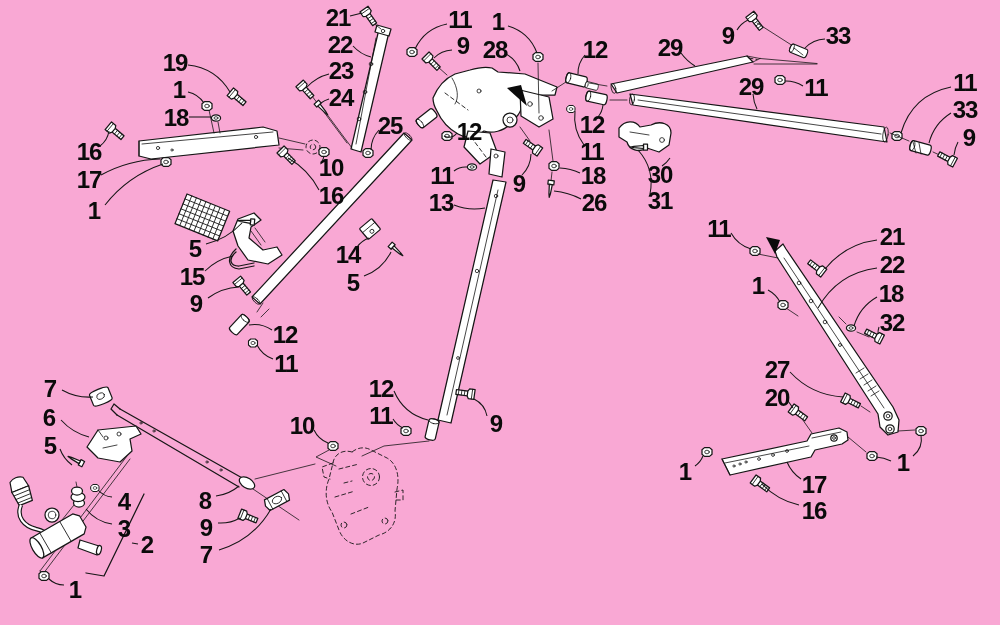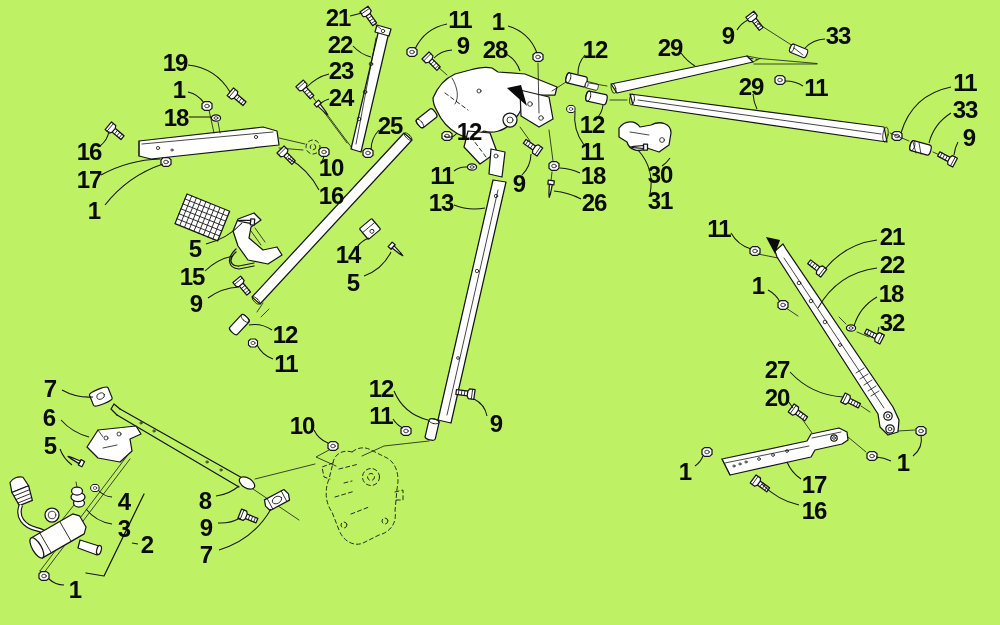--- a/index.html
+++ b/index.html
@@ -1,16 +1,16 @@
 <!DOCTYPE html>
 <html><head>
 <meta charset="utf-8">
 <style>
   html,body{margin:0;padding:0;background:#fff;width:1000px;height:625px;overflow:hidden;}
-  .stage{position:relative;width:1000px;height:625px;background:#bef264;}
+  .stage{position:relative;width:1000px;height:625px;background:#f9a8d4;}
   svg{display:block;}
   .ln{fill:none;stroke:#161616;stroke-width:1.25;stroke-linecap:round;stroke-linejoin:round;}
   .fw{fill:#ffffff;stroke:#161616;stroke-width:1.25;stroke-linecap:round;stroke-linejoin:round;}
   .thin{stroke-width:0.8;}
   .dash{stroke-dasharray:4 3;stroke-width:0.9;}
   .leader{fill:none;stroke:#161616;stroke-width:1.05;}
   .co{font-family:"Liberation Sans",sans-serif;font-weight:700;font-size:24px;fill:#0b0b0b;letter-spacing:-1px;}
   .arrowfill{fill:#0b0b0b;stroke:none;}
 </style>
 </head>

